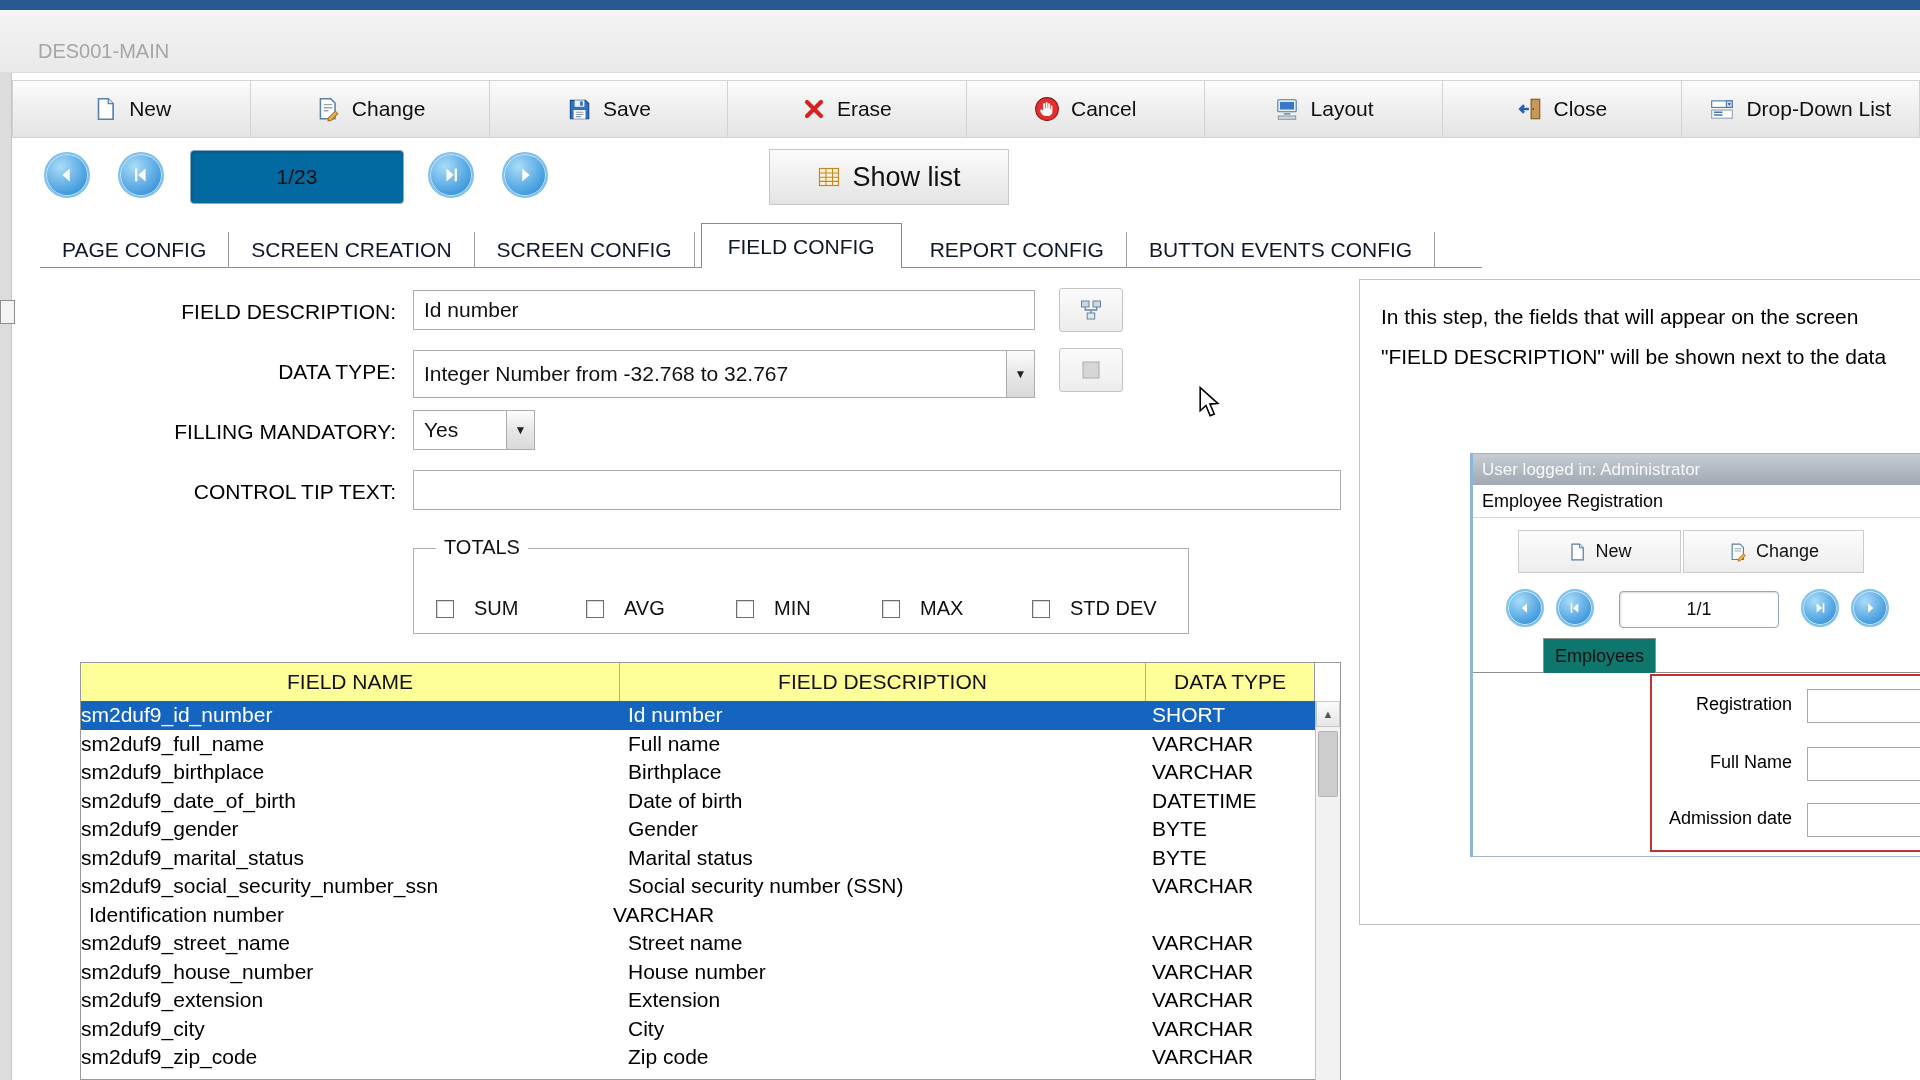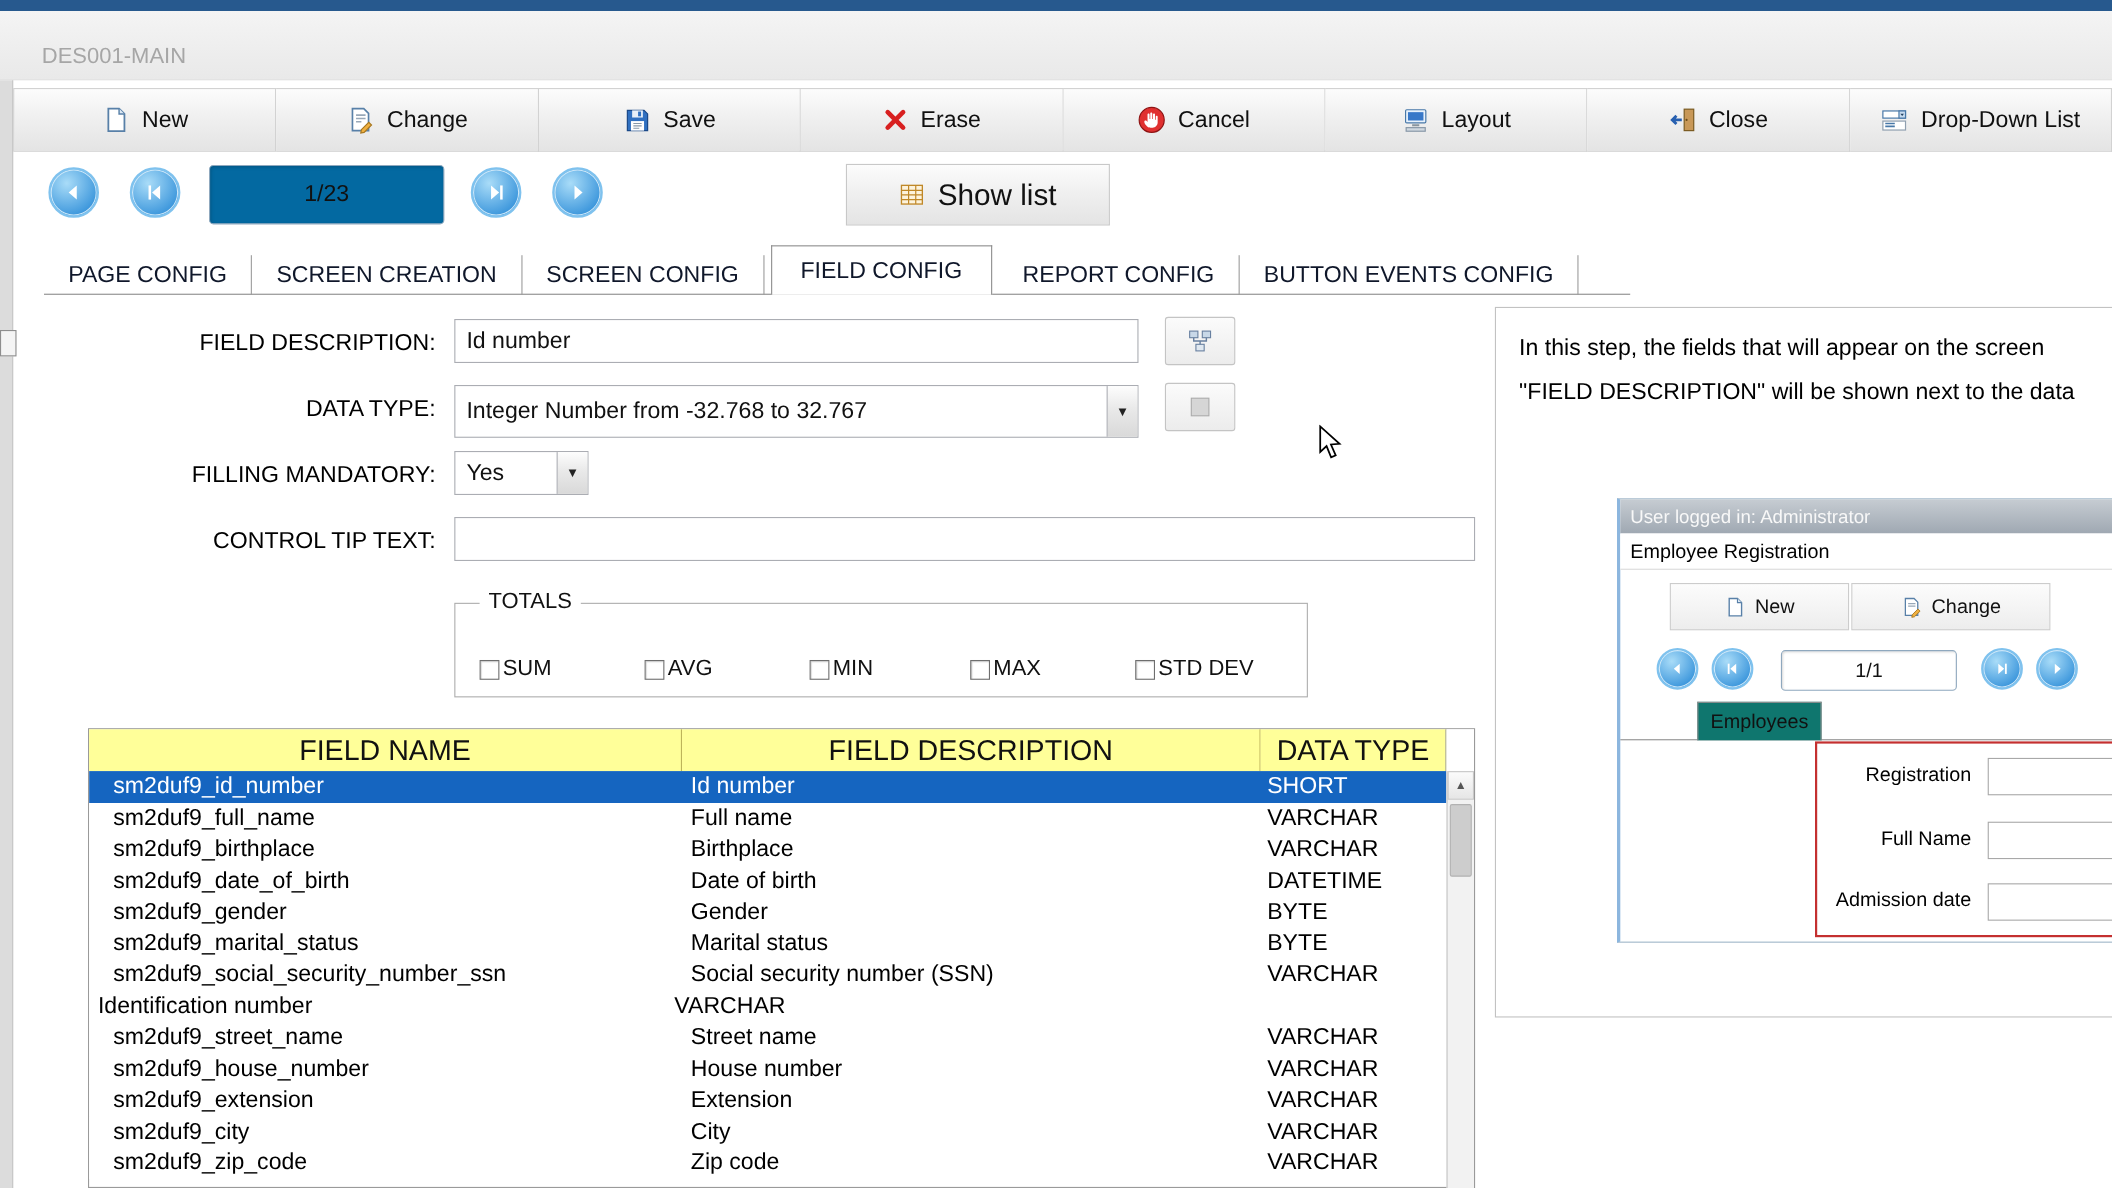--- a/index.html
+++ b/index.html
@@ -50,34 +50,34 @@
     font-family:"Liberation Sans",sans-serif;padding:0 10px;color:#111;}
   .combo{position:absolute;border:1px solid #ABADB3;background:#fff;display:flex;align-items:center;}
   .combo .val{flex:1;font-size:21px;padding-left:10px;white-space:nowrap;overflow:hidden;}
   .combo .arrow{width:28px;align-self:stretch;border-left:1px solid #ABADB3;
     background:linear-gradient(#FDFDFD,#E9E9E9 45%,#D9D9D9);display:flex;align-items:center;
     justify-content:center;font-size:12px;color:#222;}
   .minibtn{position:absolute;width:64px;height:44px;border:1px solid #C4C4C4;border-radius:3px;
     background:linear-gradient(#FBFBFB,#ECECEC);display:flex;align-items:center;justify-content:center;}
   #totals-box{left:413px;top:548px;width:776px;height:86px;border:1px solid #ADADAD;}
   #totals-legend{position:absolute;left:22px;top:-13px;background:#fff;padding:0 8px;font-size:20px;}
-  .chk-item{position:absolute;top:48px;display:flex;align-items:center;gap:3px;font-size:20px;}
+  .chk-item{position:absolute;top:48px;display:flex;align-items:center;gap:20px;font-size:20px;}
   .cb{width:18px;height:18px;background:#fff;border:1px solid #6E6E6E;box-shadow:inset 1px 1px 1px #D8D8D8;}
 
   
   #ftable{left:80px;top:662px;width:1261px;height:418px;border:1px solid #9A9A9A;background:#fff;}
   #thead{display:flex;height:38px;}
   .hcell{background:#FFFF99;border-right:1px solid #BDB45A;display:flex;align-items:center;
-    justify-content:center;font-size:26px;color:#111;}
+    justify-content:center;font-size:21px;color:#111;}
   .hc1{width:539px;} .hc2{width:526px;} .hc3{width:169px;border-right:1px solid #9A9A9A;}
   .hcorner{width:25px;background:#fff;}
   .tbody{position:absolute;left:0;top:38px;width:1234px;height:379px;overflow:hidden;}
   .trow{display:flex;height:28.5px;line-height:28.5px;font-size:21px;color:#000;background:#fff;}
   .trow.selected{background:#1565C0;color:#fff;}
-  .c1{width:539px;padding-left:22px;white-space:nowrap;overflow:hidden;}
+  .c1{width:539px;white-space:nowrap;overflow:hidden;}
   .c2{width:526px;padding-left:8px;white-space:nowrap;overflow:hidden;}
   .c3{width:169px;padding-left:6px;white-space:nowrap;overflow:hidden;}
   #vscroll{position:absolute;right:0;top:38px;width:25px;height:379px;background:#F2F2F2;border-left:1px solid #C4C4C4;}
   #vs-up{height:26px;background:linear-gradient(#FBFBFB,#E6E6E6);border:1px solid #C8C8C8;
     display:flex;align-items:center;justify-content:center;font-size:11px;color:#555;}
   #vs-thumb{position:absolute;left:2px;top:30px;width:20px;height:66px;background:#CDCDCD;border:1px solid #B2B2B2;border-radius:2px;}
 
   
   #help-panel{left:1359px;top:279px;width:600px;height:646px;background:#fff;border:1px solid #C2C2C2;}
   .help-line{position:absolute;font-size:21px;color:#000;white-space:nowrap;overflow:hidden;width:533px;}

